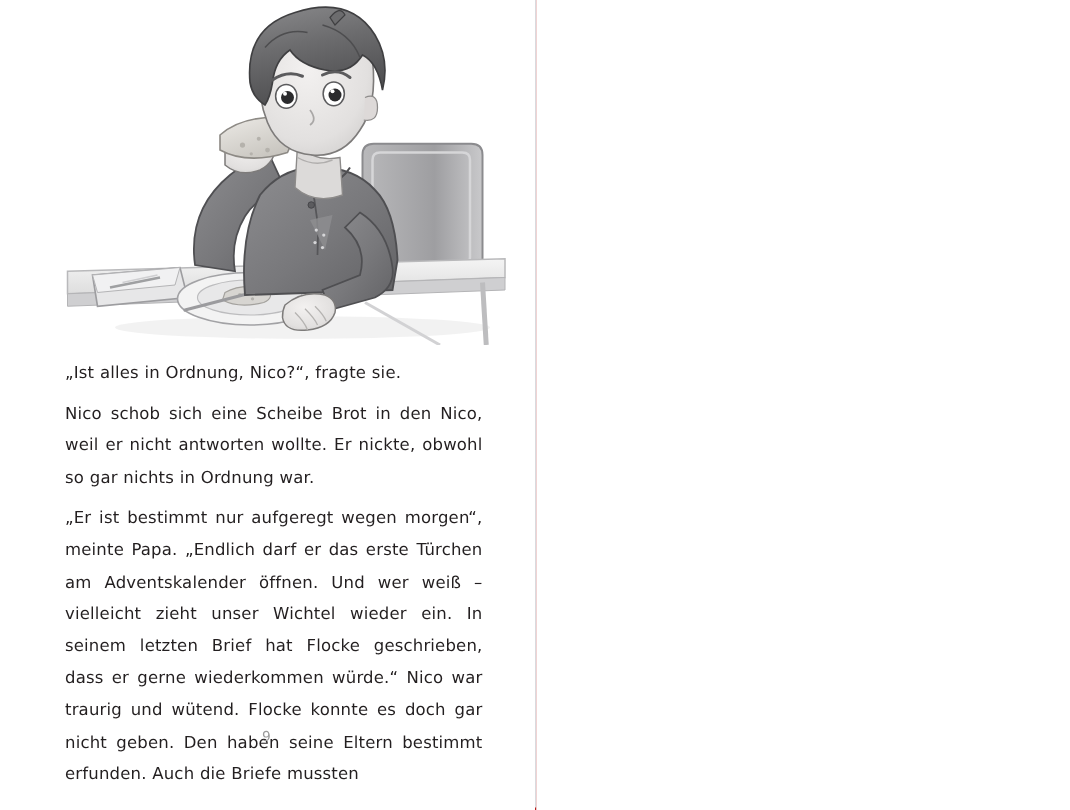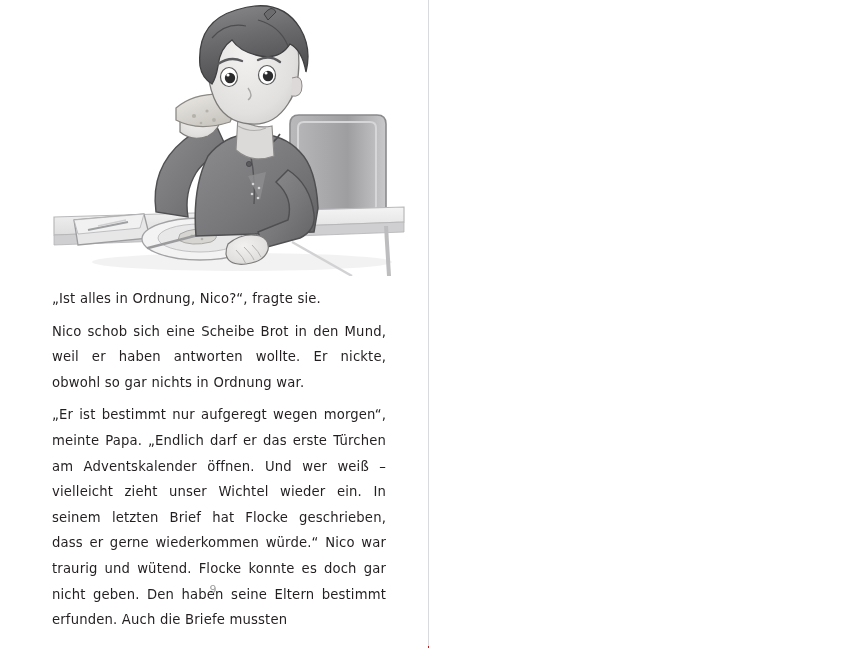--- a/index.html
+++ b/index.html
@@ -197,21 +197,21 @@
         <circle cx="214" cy="69" r="1.6" fill="#ffffff"></circle>
 
         <path d="M196 84 q6 8 0 12" fill="none" stroke="#a9a7a6" stroke-width="1.4"></path>
 
         <path d="M186 122 q14 8 28 2" fill="none" stroke="#b0aead" stroke-width="1.1"></path>
       </svg>
     </div>
 
     <div class="textblock tb-left">
       <p>„Ist alles in Ordnung, Nico?“, fragte sie.</p>
-      <p>Nico schob sich eine Scheibe Brot in den Mund, weil er haben antworten wollte. Er nickte, obwohl so gar nichts in Ordnung war.</p>
+      <p>Nico schob sich eine Scheibe Brot in den Nico, weil er nicht antworten wollte. Er nickte, obwohl so gar nichts in Ordnung war.</p>
       <p>„Er ist bestimmt nur aufgeregt wegen morgen“, meinte Papa. „Endlich darf er das erste Türchen am Adventskalender öffnen. Und wer weiß – vielleicht zieht unser Wichtel wieder ein. In seinem letzten Brief hat Flocke geschrieben, dass er gerne wiederkommen würde.“ Nico war traurig und wütend. Flocke konnte es doch gar nicht geben. Den haben seine Eltern bestimmt erfunden. Auch die Briefe mussten</p>
     </div>
 
     <div class="folio folio-left">9</div>
   </div>
 
   <div class="gutter"></div>
 
   <div class="page page-right">
 

